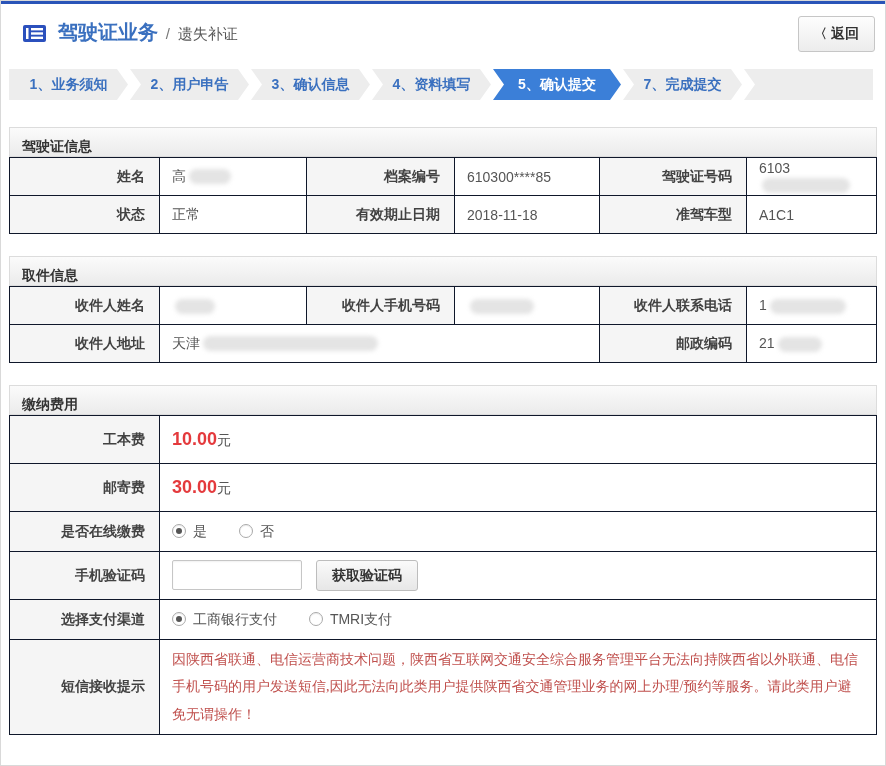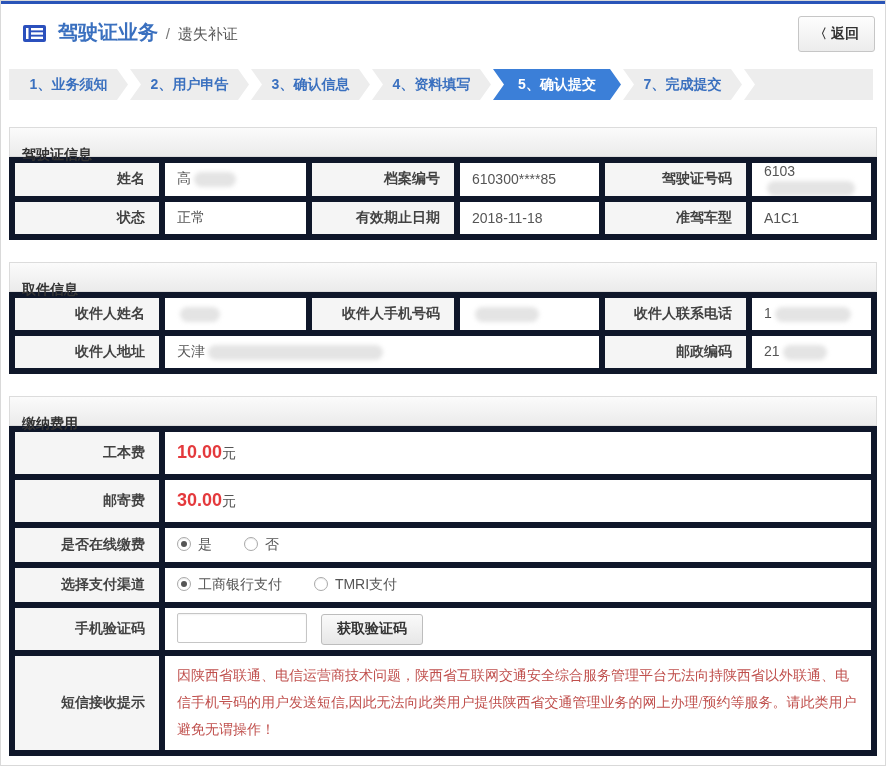--- a/index.html
+++ b/index.html
@@ -34,26 +34,26 @@
     margin-right:2px; white-space:nowrap;
   }
   .step.first { clip-path:polygon(0 0, calc(100% - 11px) 0, 100% 50%, calc(100% - 11px) 100%, 0 100%); }
   .step.active { background:#3b7fd8; color:#fff; flex-basis:128px; }
   .step.filler { flex:1 1 auto; clip-path:polygon(0 0,100% 0,100% 100%,0 100%,11px 50%); margin-right:0; }
 
   
   .section { margin:22px 8px 0 8px; }
   .section.first { margin-top:27px; }
   .section-hd {
-    height:30px; line-height:29px; padding:12px 12px;
+    height:30px; line-height:29px; padding:4px 12px;
     background:linear-gradient(#fbfbfb,#ebebeb);
     border:1px solid #dcdcdc; font-weight:bold; color:#333; font-size:14px;
   }
   table { width:100%; border-collapse:collapse; table-layout:fixed; font-size:14px; }
-  td { border:6px solid #0f172a; height:38px; overflow:hidden; }
+  td { border:1px solid #0f172a; height:38px; overflow:hidden; }
   td.lbl {
     background:#f5f5f5; text-align:right; padding-right:14px;
     color:#424242; font-weight:bold; white-space:nowrap;
   }
   td.val { background:#fff; text-align:left; padding-left:12px; color:#555; }
 
   .fee td { height:48px; }
   .fee td.radio-row { height:40px; }
   .fee td.code-row { height:48px; }
   .fee td.notice-row { height:62px; }
@@ -192,34 +192,34 @@
       <td class="val"><span class="price">30.00</span><span class="unit">元</span></td>
     </tr>
     <tr>
       <td class="lbl radio-row">是否在线缴费</td>
       <td class="val radio-row">
         <span class="radio checked"></span><span class="opt">是</span>
         <span class="radio"></span><span class="opt">否</span>
       </td>
     </tr>
     <tr>
+      <td class="lbl code-row">手机验证码</td>
+      <td class="val code-row">
+        <input class="code-input" type="text" value="" style="">
+        <button class="code-btn">获取验证码</button>
+      </td>
+    </tr>
+    <tr>
       <td class="lbl radio-row">选择支付渠道</td>
       <td class="val radio-row">
         <span class="radio checked"></span><span class="opt">工商银行支付</span>
         <span class="radio"></span><span class="opt">TMRI支付</span>
       </td>
     </tr>
     <tr>
-      <td class="lbl code-row">手机验证码</td>
-      <td class="val code-row">
-        <input class="code-input" type="text" value="" style="">
-        <button class="code-btn">获取验证码</button>
-      </td>
-    </tr>
-    <tr>
       <td class="lbl notice-row">短信接收提示</td>
       <td class="val notice-row">
         <span class="notice-text">因陕西省联通、电信运营商技术问题，陕西省互联网交通安全综合服务管理平台无法向持陕西省以外联通、电信手机号码的用户发送短信,因此无法向此类用户提供陕西省交通管理业务的网上办理/预约等服务。请此类用户避免无谓操作！</span>
       </td>
     </tr>
   </tbody>
     </table>
 </div>
 
 <div class="footer">

